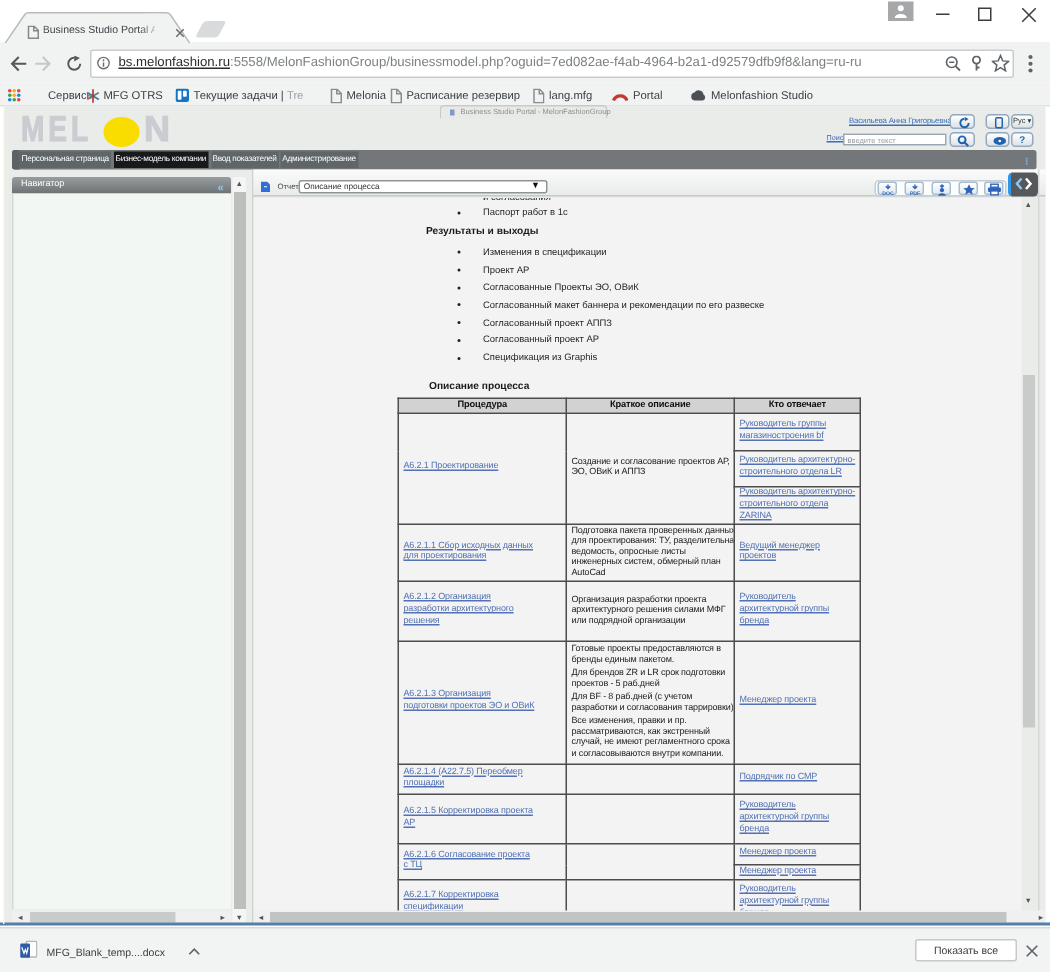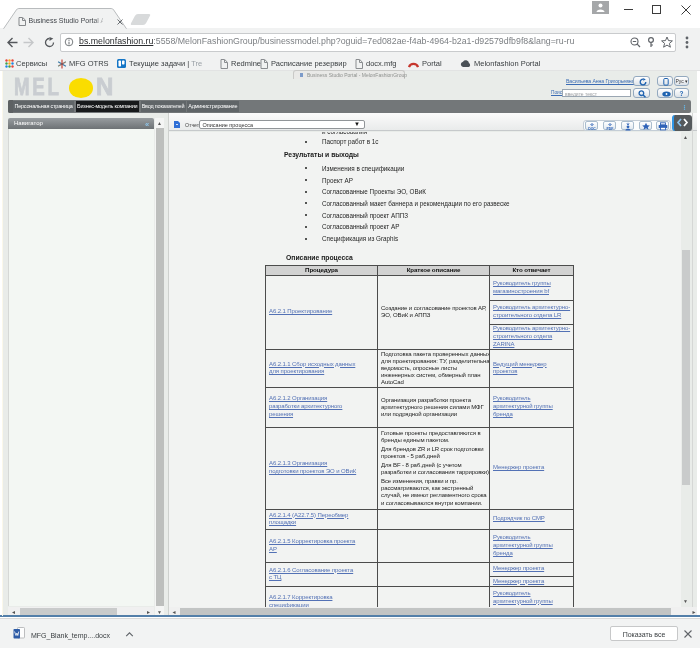--- a/index.html
+++ b/index.html
@@ -137,21 +137,21 @@
         <circle cx="7.5" cy="1.5" r="1.2" fill="#e8453c"></circle>
         <circle cx="1.5" cy="4.5" r="1.2" fill="#43a047"></circle>
         <circle cx="4.5" cy="4.5" r="1.2" fill="#f9a825"></circle>
         <circle cx="7.5" cy="4.5" r="1.2" fill="#1e88e5"></circle>
         <circle cx="1.5" cy="7.5" r="1.2" fill="#1e88e5"></circle>
         <circle cx="4.5" cy="7.5" r="1.2" fill="#43a047"></circle>
         <circle cx="7.5" cy="7.5" r="1.2" fill="#e8453c"></circle>
       </g>
     </svg>
   </div>
-<div class="abs bk" style="left:16px;top:59px;">Сервисы</div>
+<div class="abs bk" style="left:32px;top:59px;">Сервисы</div>
 <div class="abs" style="left:57px;top:58.5px;width:9px;height:9px;">
     <svg width="10" height="10">
       <path d="M5,0.5 L5,9.5" stroke="#c94335" stroke-width="1.2"></path>
       <path d="M1.1,2.7 L8.9,7.3" stroke="#3a7ba8" stroke-width="1.2"></path>
       <path d="M8.9,2.7 L1.1,7.3" stroke="#52b0a8" stroke-width="1.2"></path>
       <path d="M1.4,6.9 L8.6,3.1" stroke="#c94335" stroke-width="0.7"></path>
       <circle cx="5" cy="5" r="1" fill="#8c4a52"></circle>
     </svg>
   </div>
 <div class="abs bk" style="left:69px;top:59px;">MFG OTRS</div>
@@ -161,45 +161,45 @@
       <rect x="1.5" y="1.5" width="2.5" height="6" rx="0.7" fill="#fff"></rect>
       <rect x="5" y="1.5" width="2.5" height="4" rx="0.7" fill="#fff"></rect>
     </svg>
   </div>
 <div class="abs bk" style="left:129px;top:59px;">Текущие задачи | <span style="color:#9aa0a6">Tre</span></div>
 <div class="abs bkpg" style="left:220px;top:58.5px;">
     <svg width="8" height="10">
       <path d="M1,0.5 L4.7,0.5 L7.5,3.3 L7.5,9.5 L1,9.5 Z M4.5,1 L4.5,3.5 L7,3.5" fill="none" stroke="#8a8d90" stroke-width="1"></path>
     </svg>
   </div>
-<div class="abs bk" style="left:231px;top:59px;">Redmine</div>
+<div class="abs bk" style="left:231px;top:59px;">Melonia</div>
 <div class="abs bkpg" style="left:260px;top:58.5px;">
     <svg width="8" height="10">
       <path d="M1,0.5 L4.7,0.5 L7.5,3.3 L7.5,9.5 L1,9.5 Z M4.5,1 L4.5,3.5 L7,3.5" fill="none" stroke="#8a8d90" stroke-width="1"></path>
     </svg>
   </div>
 <div class="abs bk" style="left:271px;top:59px;width:103px;overflow:hidden;white-space:nowrap;">Расписание резервир</div>
 <div class="abs bkpg" style="left:355px;top:58.5px;">
     <svg width="8" height="10">
       <path d="M1,0.5 L4.7,0.5 L7.5,3.3 L7.5,9.5 L1,9.5 Z M4.5,1 L4.5,3.5 L7,3.5" fill="none" stroke="#8a8d90" stroke-width="1"></path>
     </svg>
   </div>
-<div class="abs bk" style="left:366px;top:59px;">docx.mfg</div>
+<div class="abs bk" style="left:366px;top:59px;">lang.mfg</div>
 <div class="abs" style="left:408px;top:59px;width:11px;height:9px;">
     <svg width="11" height="9">
       <path d="M1,8 A4.8,4.8 0 0 1 10,8" fill="none" stroke="#c6372e" stroke-width="2.2"></path>
     </svg>
   </div>
 <div class="abs bk" style="left:422px;top:59px;">Portal</div>
 <div class="abs" style="left:460px;top:59px;width:11px;height:9px;">
     <svg width="11" height="9">
       <path d="M3,8 A2.7,2.7 0 0 1 3,2.7 A3.3,3.3 0 0 1 9,4 A2.2,2.2 0 0 1 8.6,8 Z" fill="#4a5056"></path>
     </svg>
   </div>
-<div class="abs bk" style="left:474px;top:59px;">Melonfashion Portal</div>
+<div class="abs bk" style="left:474px;top:59px;">Melonfashion Studio</div>
 
 <div class="abs" id="page"></div>
 <div class="abs" style="left:2px;top:71px;width:1.2px;height:545px;background:#fbf8ea;z-index:5;"></div>
 
 <div class="abs" style="left:293px;top:70px;width:112px;height:9px;background:#e9e9e7;border:1px solid #c9c9c7;border-bottom:none;border-radius:3px 3px 0 0;"></div>
 <div class="abs" style="left:299.5px;top:73px;width:3.5px;height:3.5px;background:#7d9bc9;"></div>
 <div class="abs" style="left:307px;top:72px;font-size:5px;color:#8e918e;white-space:nowrap;">Business Studio Portal - MelonFashionGroup</div>
 
 <div class="abs" style="left:14px;top:72.8px;width:110px;height:26px;font-size:24px;font-weight:bold;color:#c9cdd1;letter-spacing:3.4px;-webkit-text-stroke:0.8px #c9cdd1;transform:scaleX(0.78);transform-origin:0 0;">MEL</div>
 <div class="abs" style="left:69px;top:78px;width:24px;height:19.5px;background:#fadd00;border-radius:50%;"></div>

